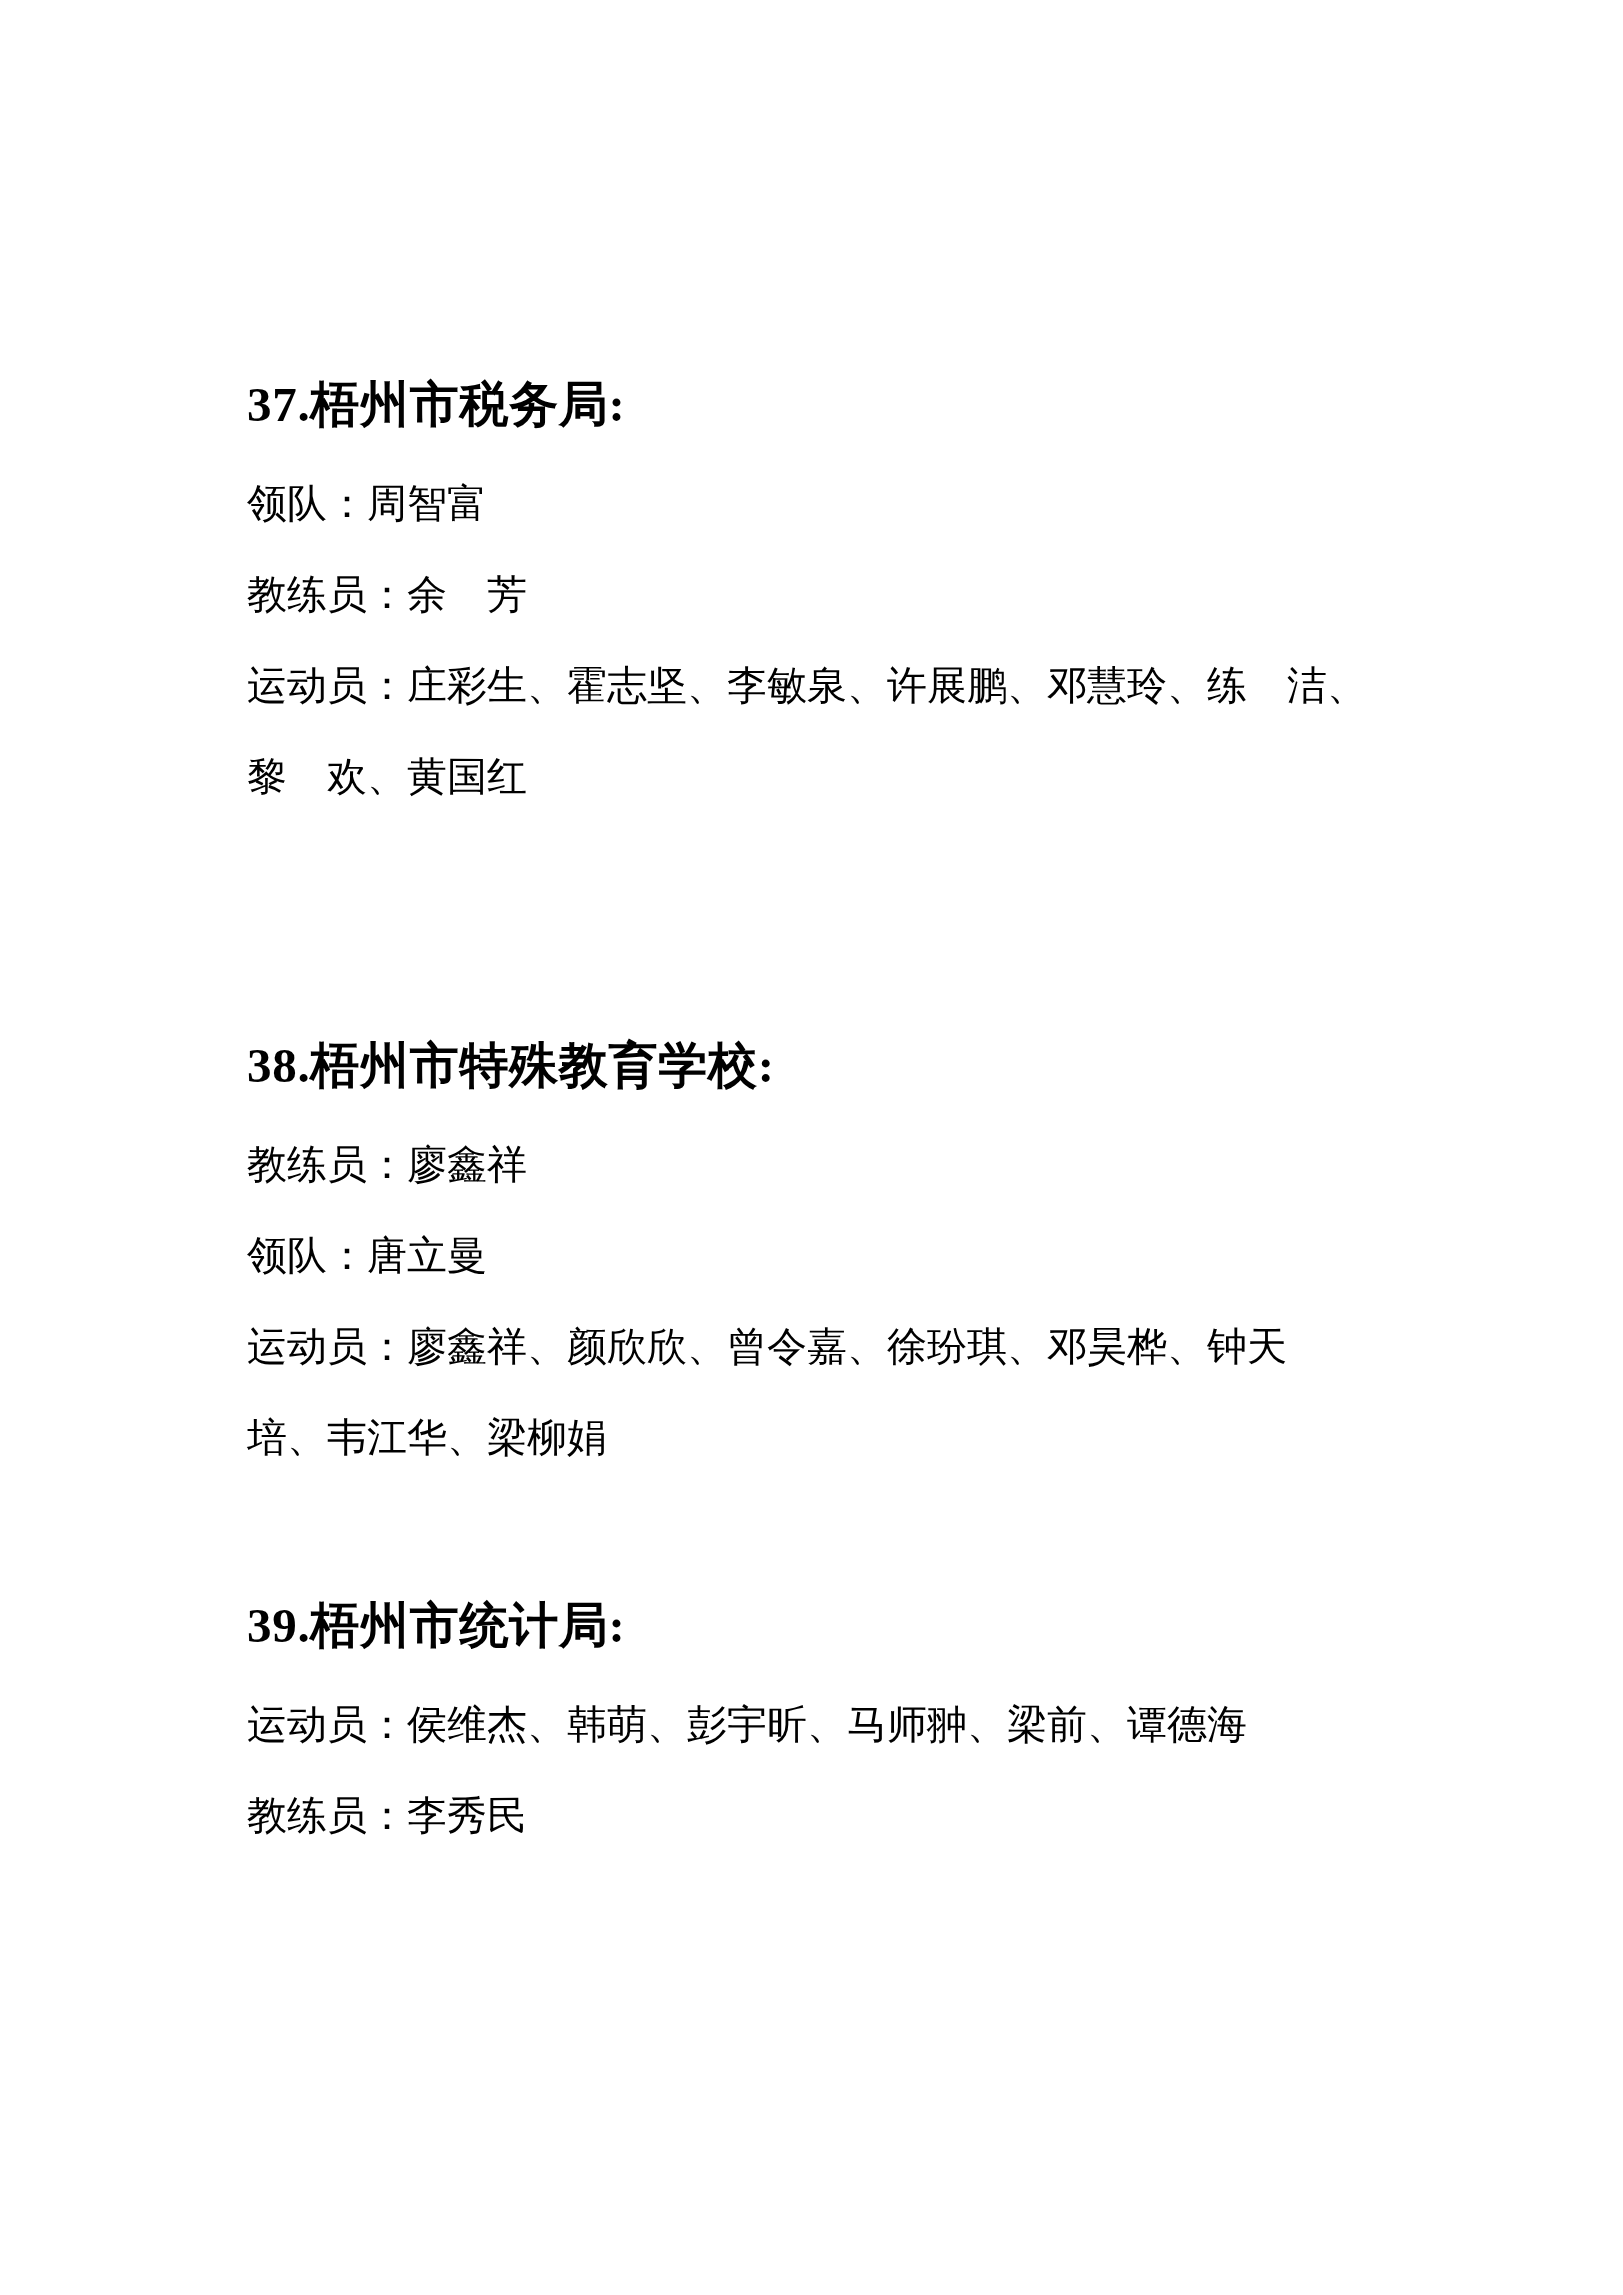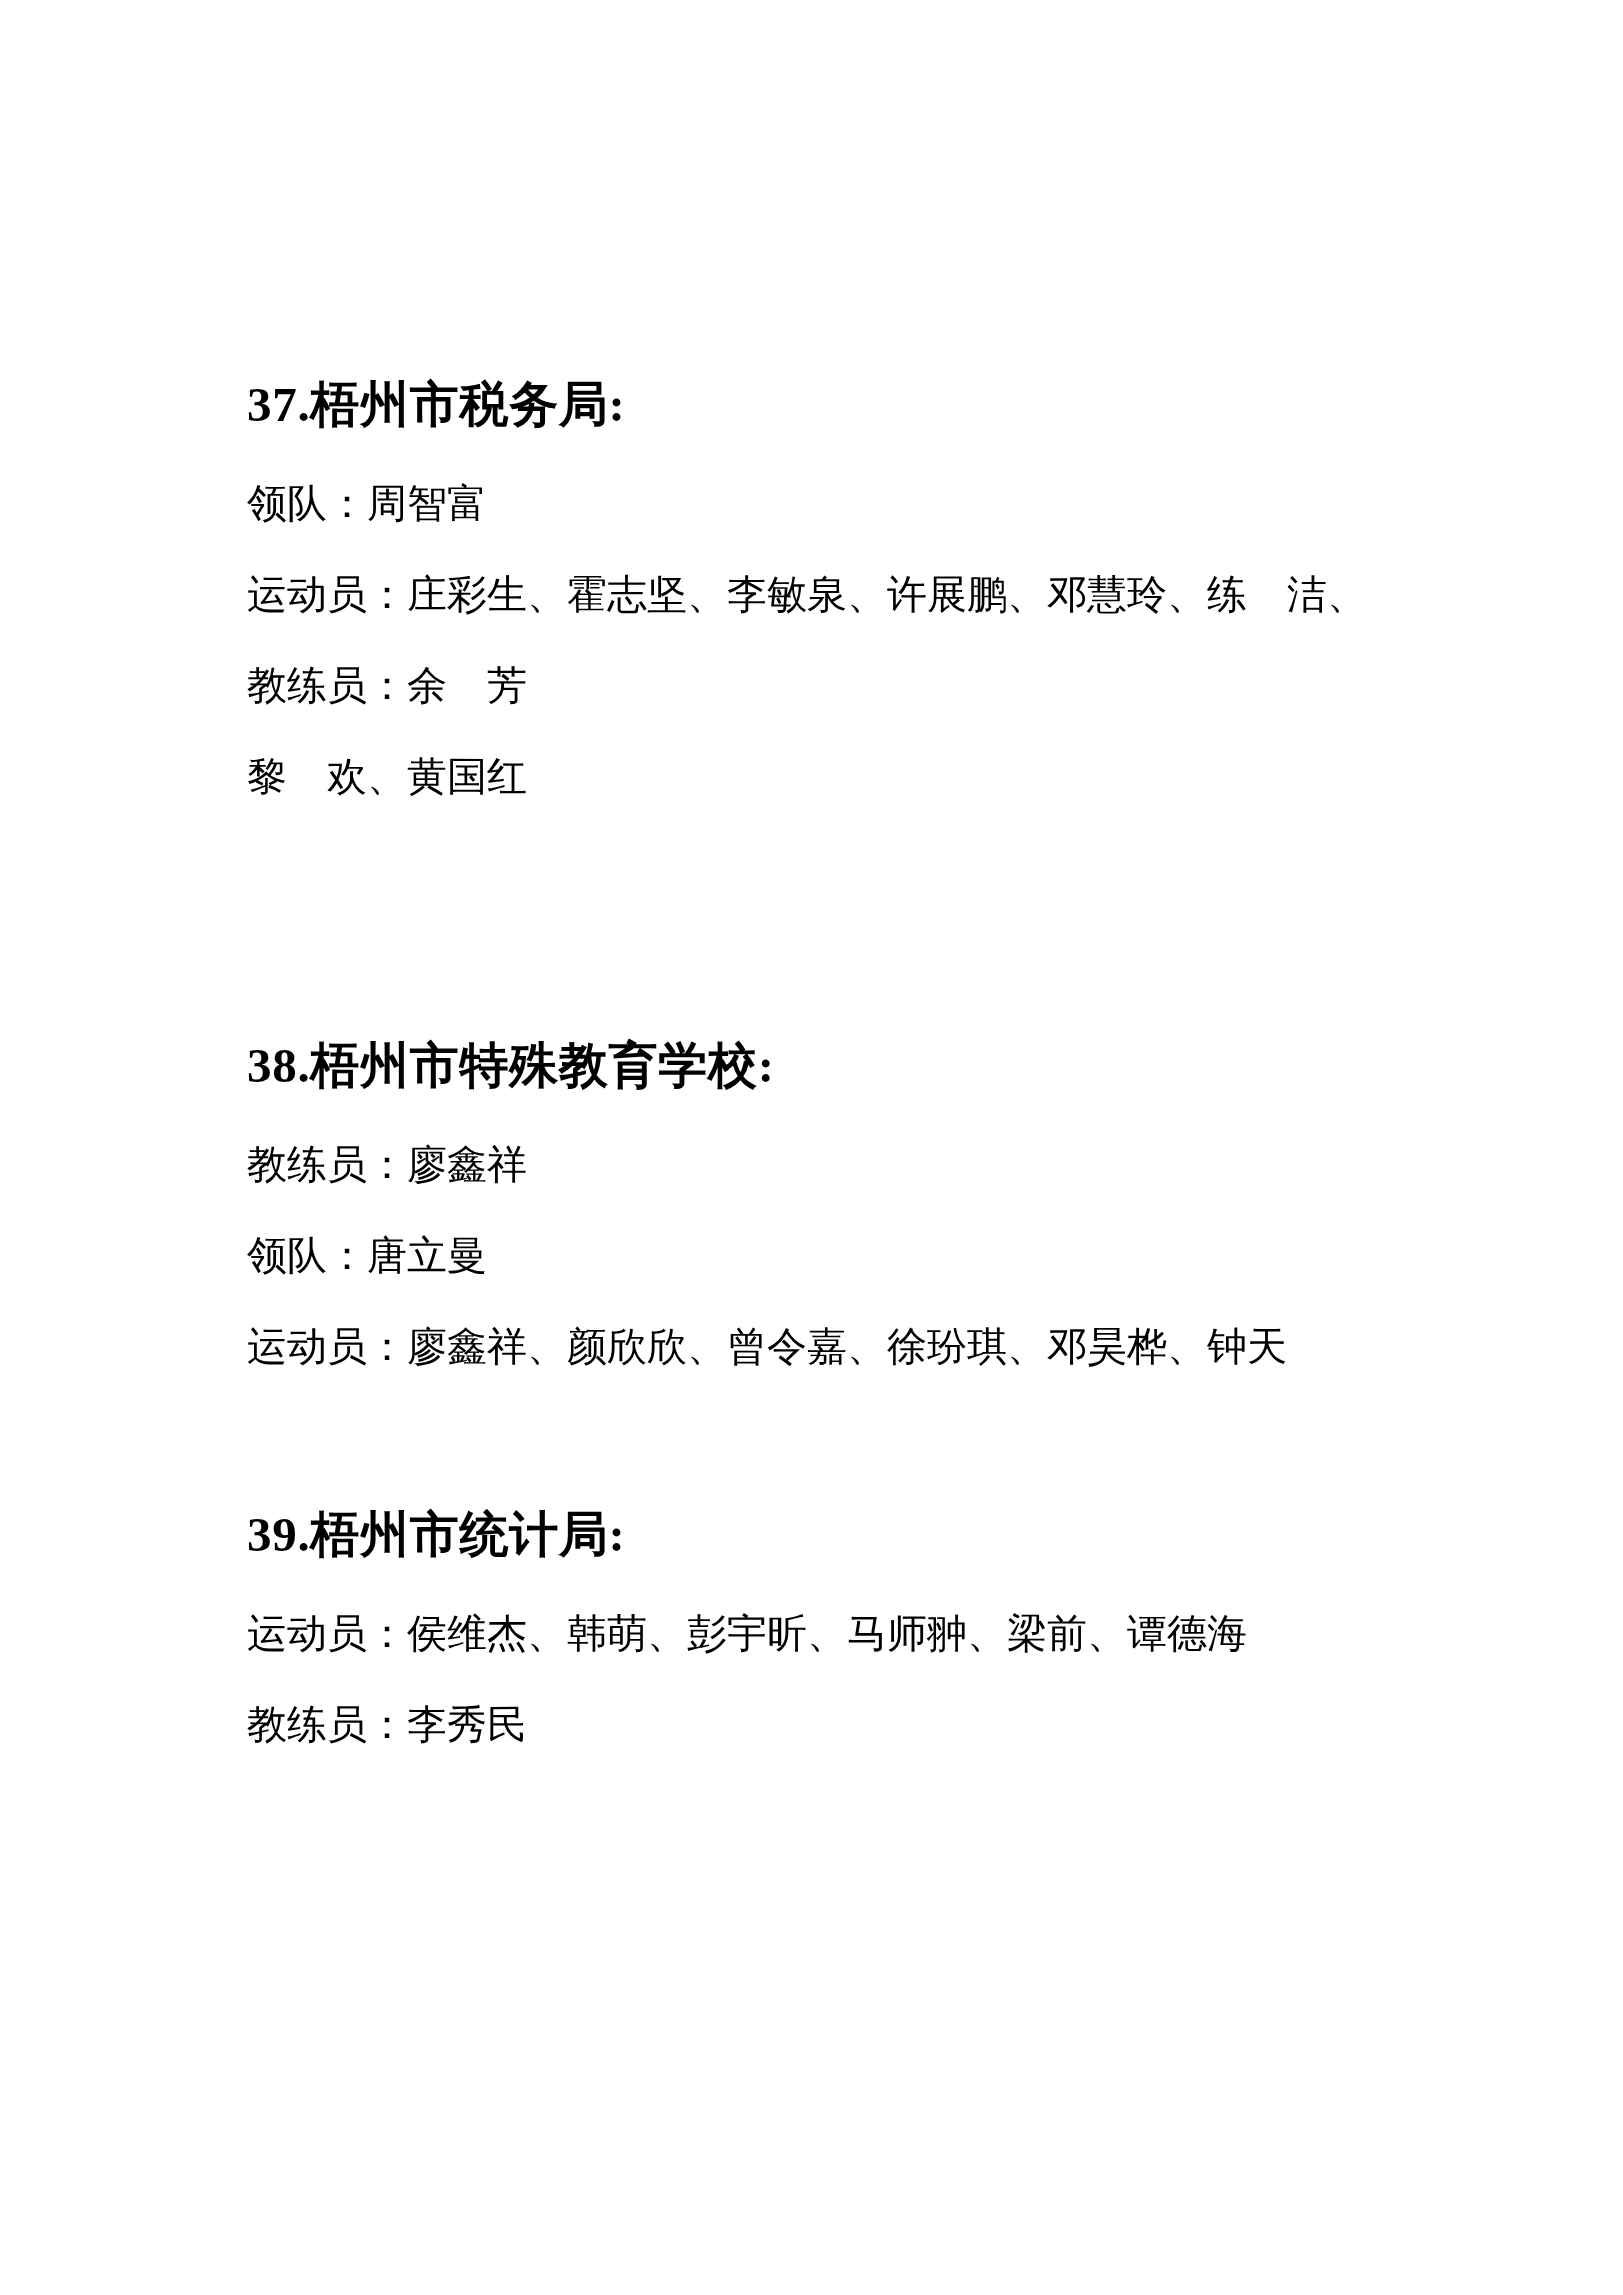--- a/index.html
+++ b/index.html
@@ -47,30 +47,31 @@
 </style>
 </head>
 <body>
 
 <div class="page">
   <div class="content">
 
     <section class="team-section section-37">
       <h2 class="heading">37.梧州市税务局:</h2>
       <p class="line">领队：周智富</p>
+      <p class="line">教练员：余　芳</p>
       <p class="line">运动员：庄彩生、霍志坚、李敏泉、许展鹏、邓慧玲、练　洁、</p>
-      <p class="line">教练员：余　芳</p>
       <p class="line">黎　欢、黄国红</p>
     </section>
 
     <section class="team-section section-38">
       <h2 class="heading">38.梧州市特殊教育学校:</h2>
       <p class="line">教练员：廖鑫祥</p>
       <p class="line">领队：唐立曼</p>
       <p class="line">运动员：廖鑫祥、颜欣欣、曾令嘉、徐玢琪、邓昊桦、钟天</p>
+      <p class="line">培、韦江华、梁柳娟</p>
     </section>
 
     <section class="team-section section-39">
       <h2 class="heading">39.梧州市统计局:</h2>
       <p class="line">运动员：侯维杰、韩萌、彭宇昕、马师翀、梁前、谭德海</p>
       <p class="line">教练员：李秀民</p>
     </section>
 
   </div>
 </div>

